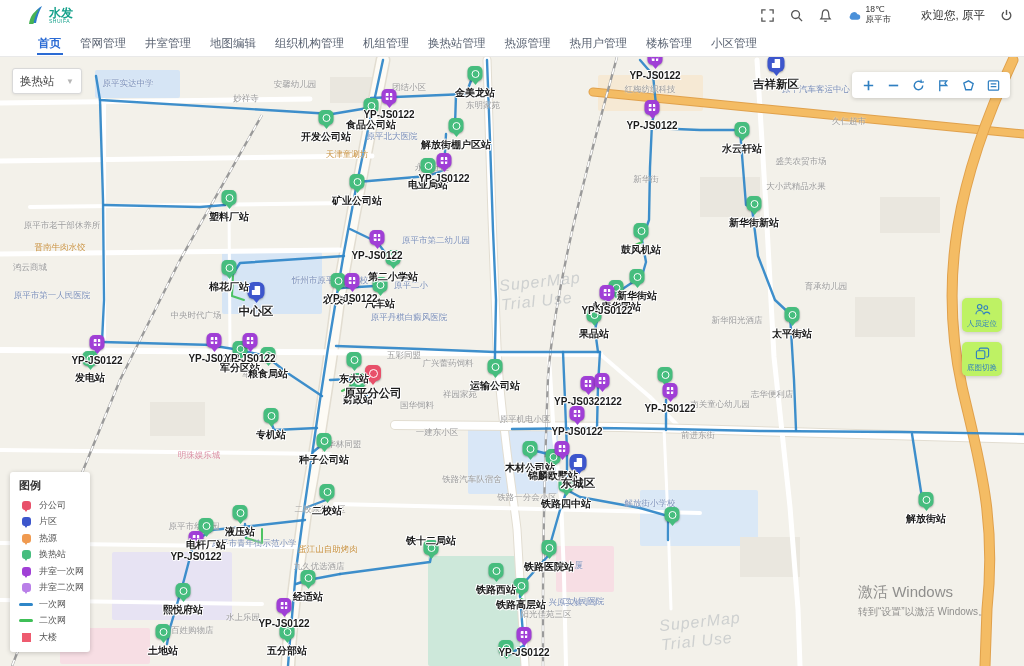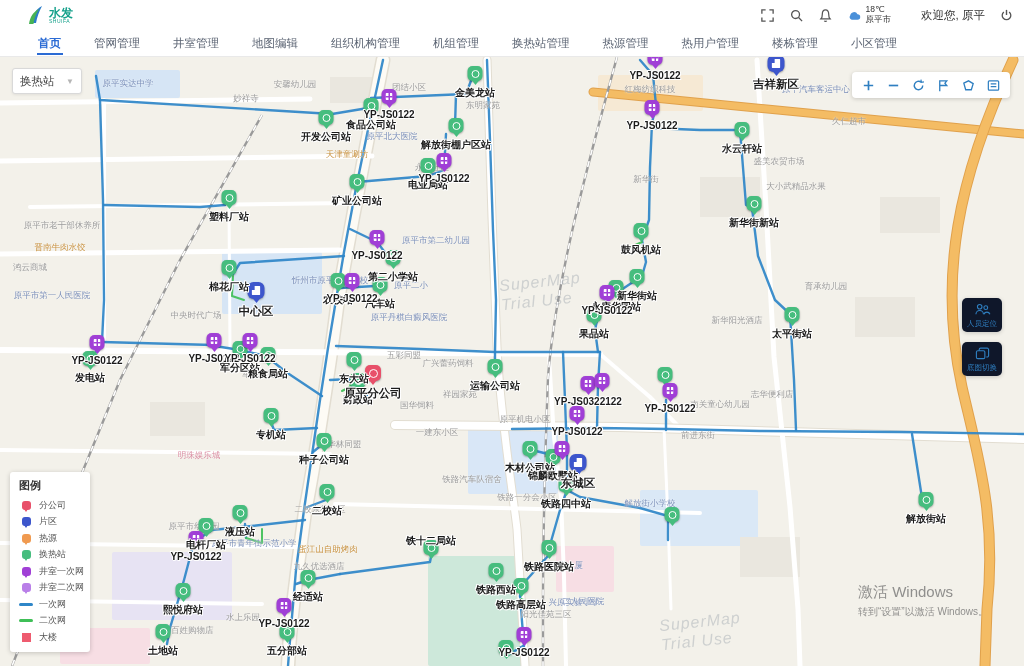--- a/index.html
+++ b/index.html
@@ -12,21 +12,21 @@
   .logo-cn{font-size:12px;font-weight:bold;color:#14a08a;}
   .logo-en{font-size:5px;color:#14a08a;letter-spacing:.5px;}
   .title{margin-left:10px;font-size:13.5px;font-weight:bold;color:#16181d;}
   .hdr-right{position:absolute;right:10px;top:0;height:30px;display:flex;align-items:center;gap:14px;}
   .hicon{width:15px;height:15px;cursor:pointer;}
   .weather{display:flex;align-items:center;gap:4px;}
   .wtxt{font-size:8.5px;color:#333;line-height:1.15;}
   .welcome{font-size:11.5px;color:#333;margin-left:16px;}
   
   .nav{position:absolute;top:30px;left:0;right:0;height:27px;background:#fff;border-bottom:1px solid #e9e9e9;
-       display:flex;align-items:center;padding-left:38px;gap:33px;box-sizing:border-box;}
+       display:flex;align-items:center;padding-left:38px;gap:19px;box-sizing:border-box;}
   .tab{position:relative;font-size:11.5px;color:#5a6372;cursor:pointer;white-space:nowrap;height:100%;
        display:flex;align-items:center;}
   .tab.active{color:#2b6bd4;font-weight:bold;}
   .tab.active::after{content:"";position:absolute;left:50%;transform:translateX(-50%);bottom:1px;width:26px;height:2px;background:#2b6bd4;}
   
   .map{position:absolute;top:57px;left:0;width:1024px;height:609px;background:#f3f1ea;overflow:hidden;}
   .map svg.base{position:absolute;left:0;top:0;}
   .mk{position:absolute;left:0;top:0;width:100%;height:100%;}
   .pin{position:absolute;width:15px;height:15px;border-radius:5px;transform:translate(-50%,-100%);
        box-shadow:0 1px 2px rgba(0,0,0,.35);z-index:3;}
@@ -60,21 +60,21 @@
   .sinput{width:158px;height:26px;background:#fff;border:1px solid #d9d9d9;border-radius:3px;display:flex;
        align-items:center;box-sizing:border-box;padding:0 7px;box-shadow:0 1px 3px rgba(0,0,0,.08);}
   .sinput input{border:none;outline:none;flex:1;font-size:11px;color:#333;min-width:0;font-family:inherit;}
   .sinput input::placeholder{color:#bdbdbd;}
   
   .mtool{position:absolute;right:14px;top:15px;height:26px;background:#fff;border-radius:4px;display:flex;
        align-items:center;padding:0 6px;gap:4px;box-shadow:0 1px 4px rgba(0,0,0,.18);z-index:10;}
   .mbtn{width:21px;height:21px;display:flex;align-items:center;justify-content:center;cursor:pointer;border-radius:3px;}
   
   .stool{position:absolute;right:22px;top:241px;width:40px;display:flex;flex-direction:column;gap:10px;z-index:10;}
-  .sbtn{background:#0f172a;border-radius:5px;box-shadow:0 1px 4px rgba(0,0,0,.18);padding:4px 2px 3px;cursor:pointer;
+  .sbtn{background:#bef264;border-radius:5px;box-shadow:0 1px 4px rgba(0,0,0,.18);padding:4px 2px 3px;cursor:pointer;
        display:flex;flex-direction:column;align-items:center;}
   .sbtn .slabel{font-size:7.5px;color:#2f7fc1;margin-top:2px;white-space:nowrap;}
   
   .legend{position:absolute;left:10px;top:415px;width:80px;background:#fff;border-radius:3px;
        box-shadow:0 1px 5px rgba(0,0,0,.2);padding:6px 0 6px 9px;box-sizing:border-box;z-index:10;}
   .lg-title{font-size:11px;font-weight:bold;color:#333;text-align:left;margin:0 8px 4px 0;}
   .lg-row{display:flex;align-items:center;height:16.5px;gap:6px;}
   .lg-sw{width:14px;display:flex;justify-content:center;}
   .lg-pin{width:9px;height:9px;border-radius:3px;position:relative;}
   .lg-pin::after{content:"";position:absolute;left:50%;top:100%;margin-left:-2.5px;margin-top:-1px;
@@ -402,21 +402,21 @@
         <div class="mtext b" style="left: 583px; top: 545px;">二人民医院</div>
         <div class="mtext b" style="left: 566px; top: 509px;">忻州大厦</div>
         <div class="mtext b" style="left: 816px; top: 33px;">原平汽车客运中心</div>
         <div class="mtext b" style="left: 411px; top: 229px;">原平二小</div>
         <div class="mtext b" style="left: 254px; top: 487px;">原平市青年街示范小学</div>
         <div class="mtext g" style="left: 246px; top: 42px;">妙祥寺</div>
         <div class="mtext g" style="left: 409px; top: 31px;">团结小区</div>
         <div class="mtext g" style="left: 483px; top: 49px;">东明家苑</div>
         <div class="mtext g" style="left: 650px; top: 33px;">红梅纺织科技</div>
         <div class="mtext g" style="left: 849px; top: 65px;">久仁超市</div>
-        <div class="mtext g" style="left: 779px; top: 105px;">盛美农贸市场</div>
+        <div class="mtext g" style="left: 801px; top: 105px;">盛美农贸市场</div>
         <div class="mtext g" style="left: 796px; top: 130px;">大小武精品水果</div>
         <div class="mtext g" style="left: 62px; top: 169px;">原平市老干部休养所</div>
         <div class="mtext g" style="left: 196px; top: 259px;">中央时代广场</div>
         <div class="mtext g" style="left: 30px; top: 211px;">鸿云商城</div>
         <div class="mtext g" style="left: 259px; top: 318px;">军悦家园</div>
         <div class="mtext g" style="left: 340px; top: 388px;">新华林同盟</div>
         <div class="mtext g" style="left: 417px; top: 349px;">国华饲料</div>
         <div class="mtext g" style="left: 460px; top: 338px;">祥园家苑</div>
         <div class="mtext g" style="left: 437px; top: 376px;">一建东小区</div>
         <div class="mtext g" style="left: 404px; top: 299px;">五彩同盟</div>

